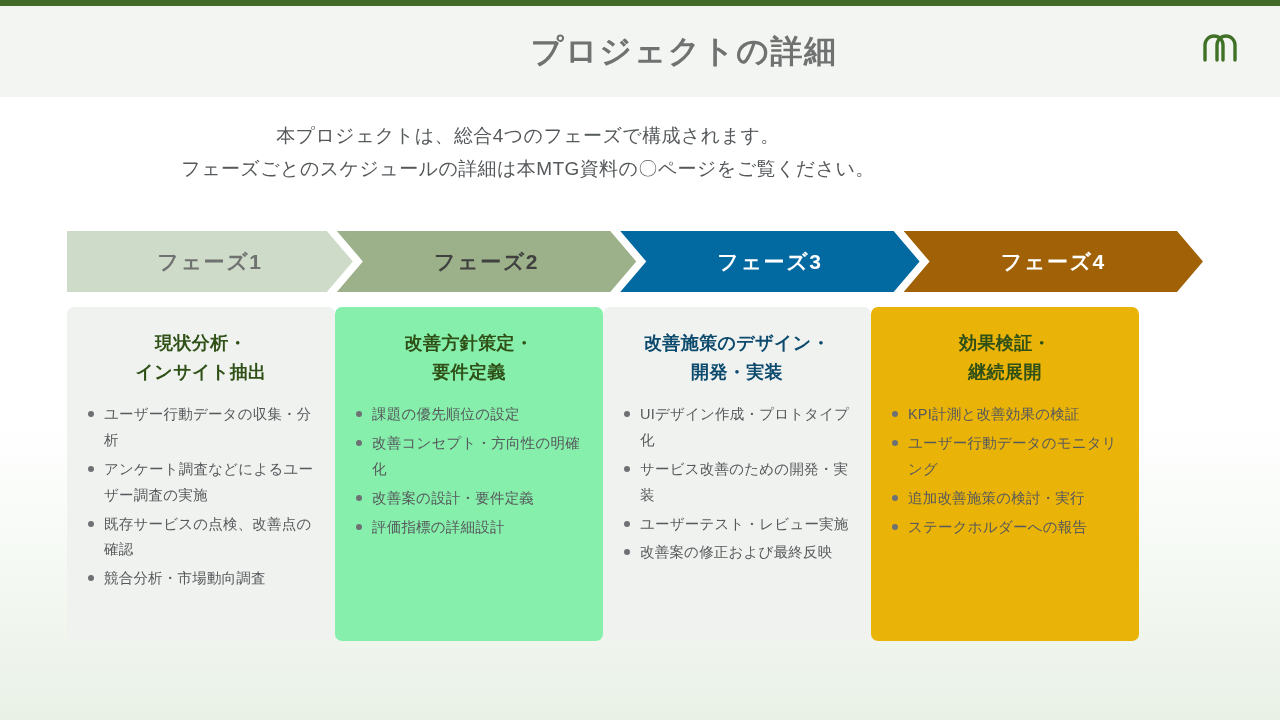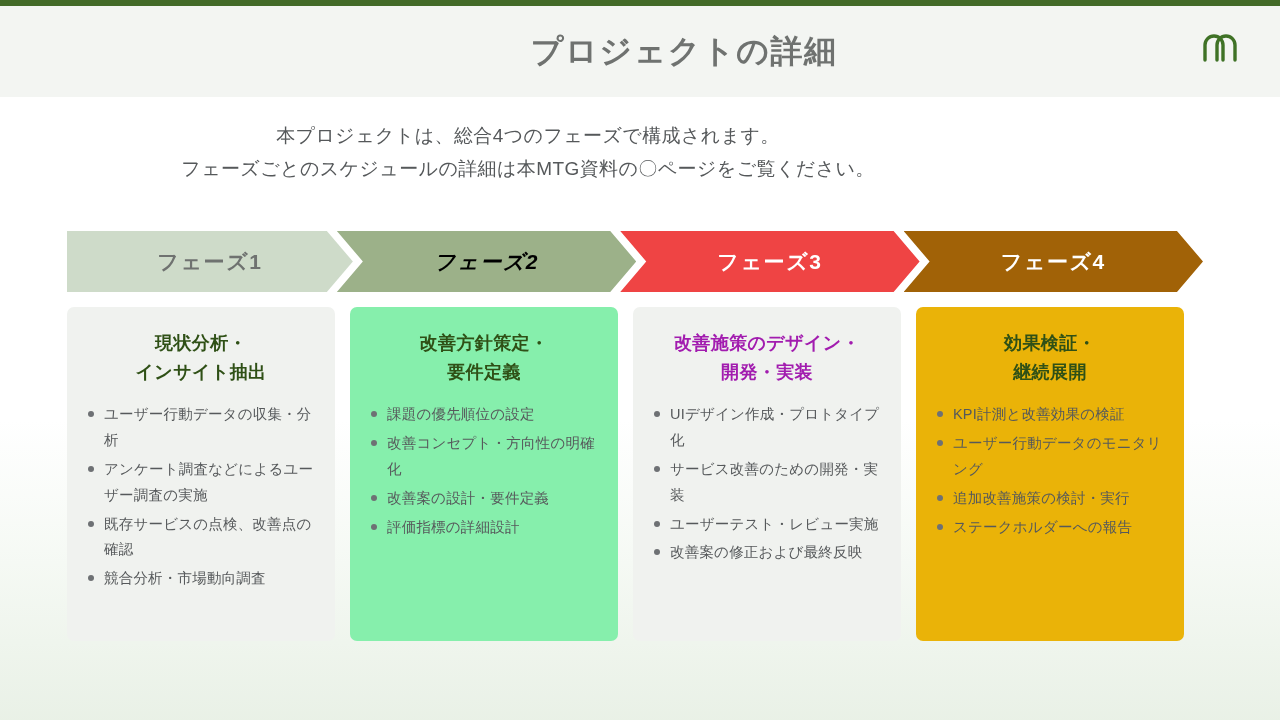--- a/index.html
+++ b/index.html
@@ -83,21 +83,21 @@
   }
   .chip-4{
     width:310px; margin-left:-16px;
     clip-path:polygon(0 0, calc(100% - 26px) 0, 100% 50%, calc(100% - 26px) 100%, 0 100%, 26px 50%);
   }
 
   
   .cards{
     position:absolute; top:307px; left:67px;
     width:1119px; height:334px;
-    display:flex; gap:15px;
+    display:flex; gap:0;
   }
   .card{
     width:268px; height:334px;
     background:#f0f2ef;
     border-radius:7px;
     padding:22px 17px 16px 17px;
     display:flex; flex-direction:column;
   }
   .card-title{
     text-align:center;
@@ -145,23 +145,23 @@
 <div class="lead">
   <span class="lead-line">本プロジェクトは、総合4つのフェーズで構成されます。</span>
   <span class="lead-line">フェーズごとのスケジュールの詳細は本MTG資料の〇ページをご覧ください。</span>
 </div>
 
 <div class="phase-strip">
   <div class="phase-chip chip-1" style="background: rgb(206, 219, 201);">
     <span class="ptext" style="color: rgb(111, 114, 112);">フェーズ1</span>
   </div>
   <div class="phase-chip chip-mid" style="background: rgb(156, 177, 137);">
-    <span class="ptext" style="color: #000000; font-style: italic;">フェーズ2</span>
-  </div>
-  <div class="phase-chip chip-mid" style="background: #ef4444;">
+    <span class="ptext" style="color: #404040;">フェーズ2</span>
+  </div>
+  <div class="phase-chip chip-mid" style="background: #0369a1;">
     <span class="ptext" style="color: rgb(255, 255, 255);">フェーズ3</span>
   </div>
   <div class="phase-chip chip-4" style="background: #a16207;">
     <span class="ptext" style="color: rgb(255, 255, 255);">フェーズ4</span>
   </div>
 </div>
 
 <div class="cards">
 
   <div class="card" style="background: rgb(240, 242, 239);">
@@ -184,21 +184,21 @@
     </div>
     <ul class="bullets">
       <li>課題の優先順位の設定</li>
       <li>改善コンセプト・方向性の明確化</li>
       <li>改善案の設計・要件定義</li>
       <li>評価指標の詳細設計</li>
     </ul>
   </div>
 
   <div class="card" style="background: rgb(240, 242, 239);">
-    <div class="card-title" style="color: #a21caf;">
+    <div class="card-title" style="color: #0c4a6e;">
       <span class="tline">改善施策のデザイン・</span>
       <span class="tline">開発・実装</span>
     </div>
     <ul class="bullets">
       <li>UIデザイン作成・プロトタイプ化</li>
       <li>サービス改善のための開発・実装</li>
       <li>ユーザーテスト・レビュー実施</li>
       <li>改善案の修正および最終反映</li>
     </ul>
   </div>

